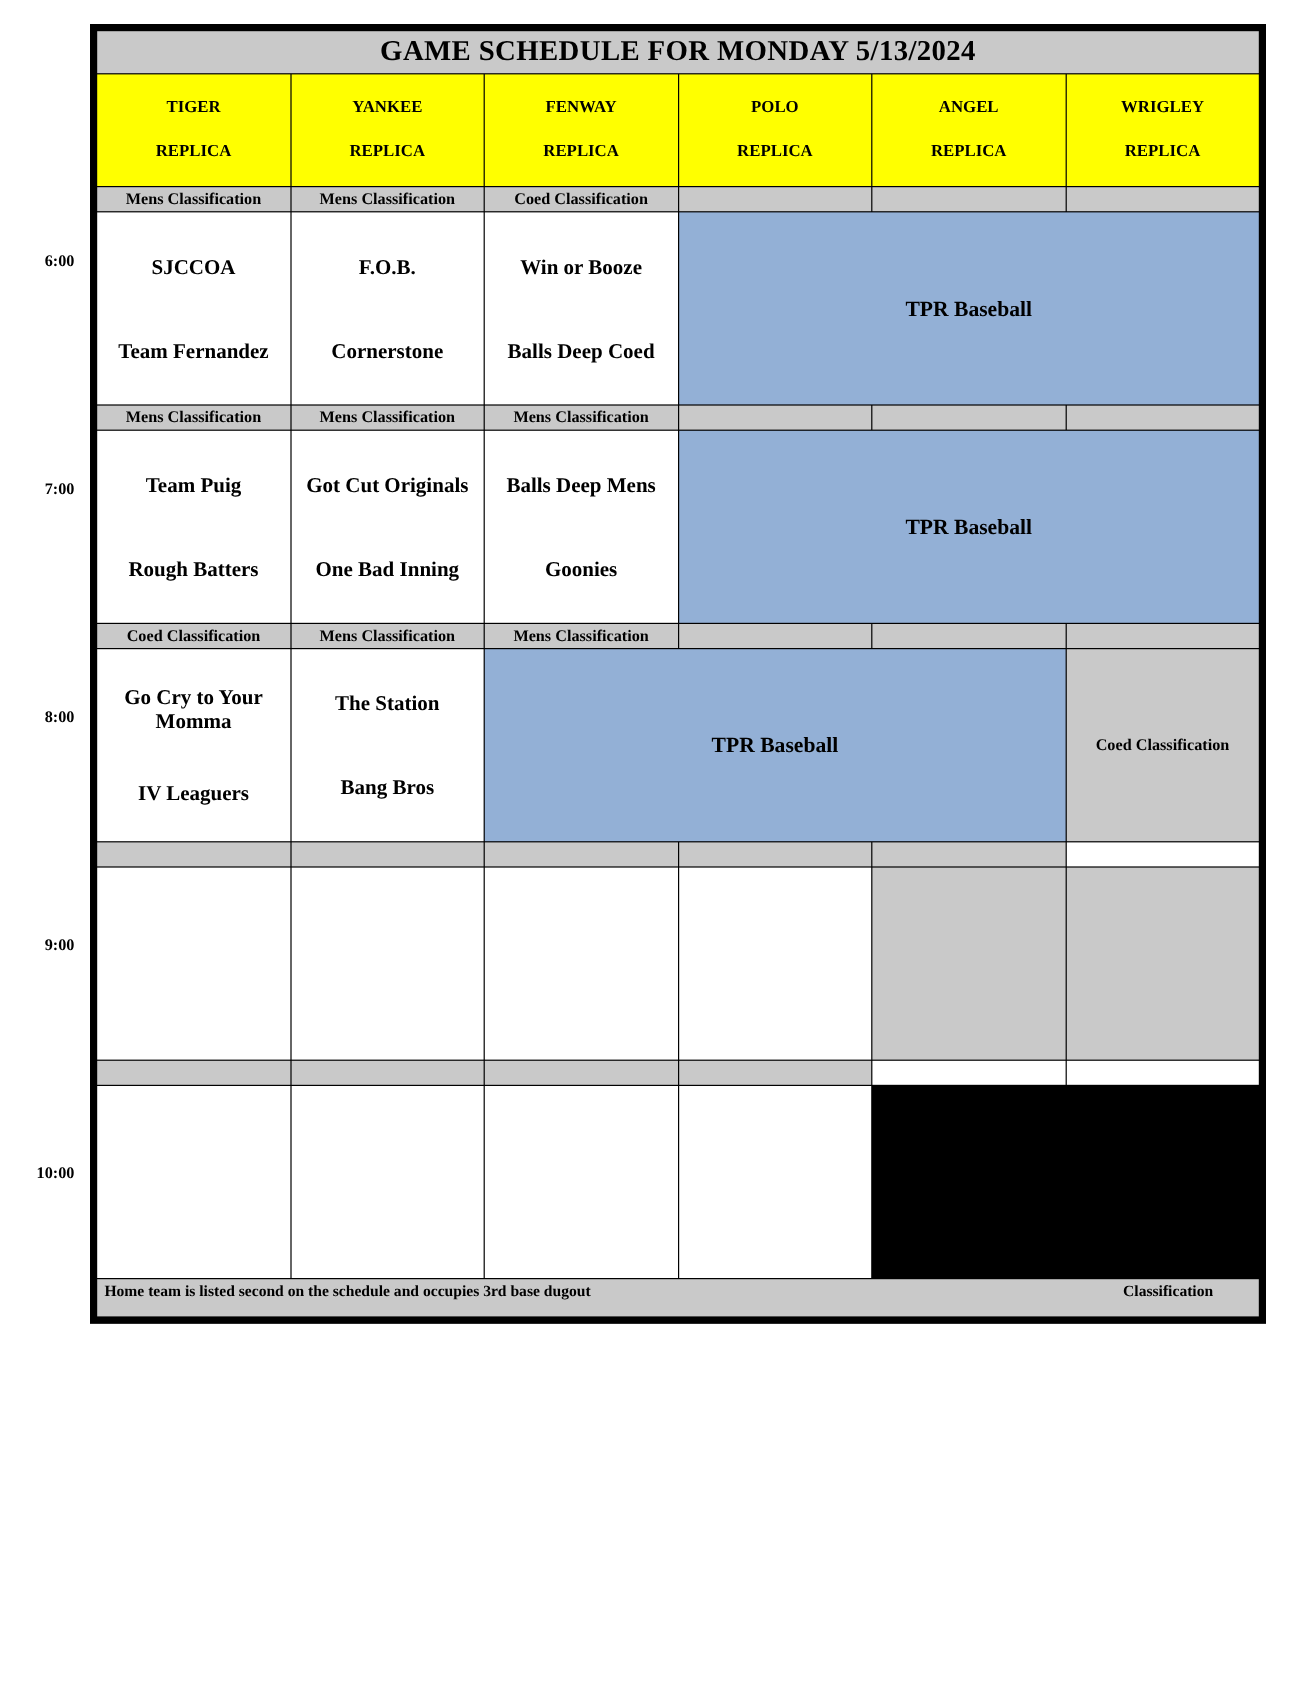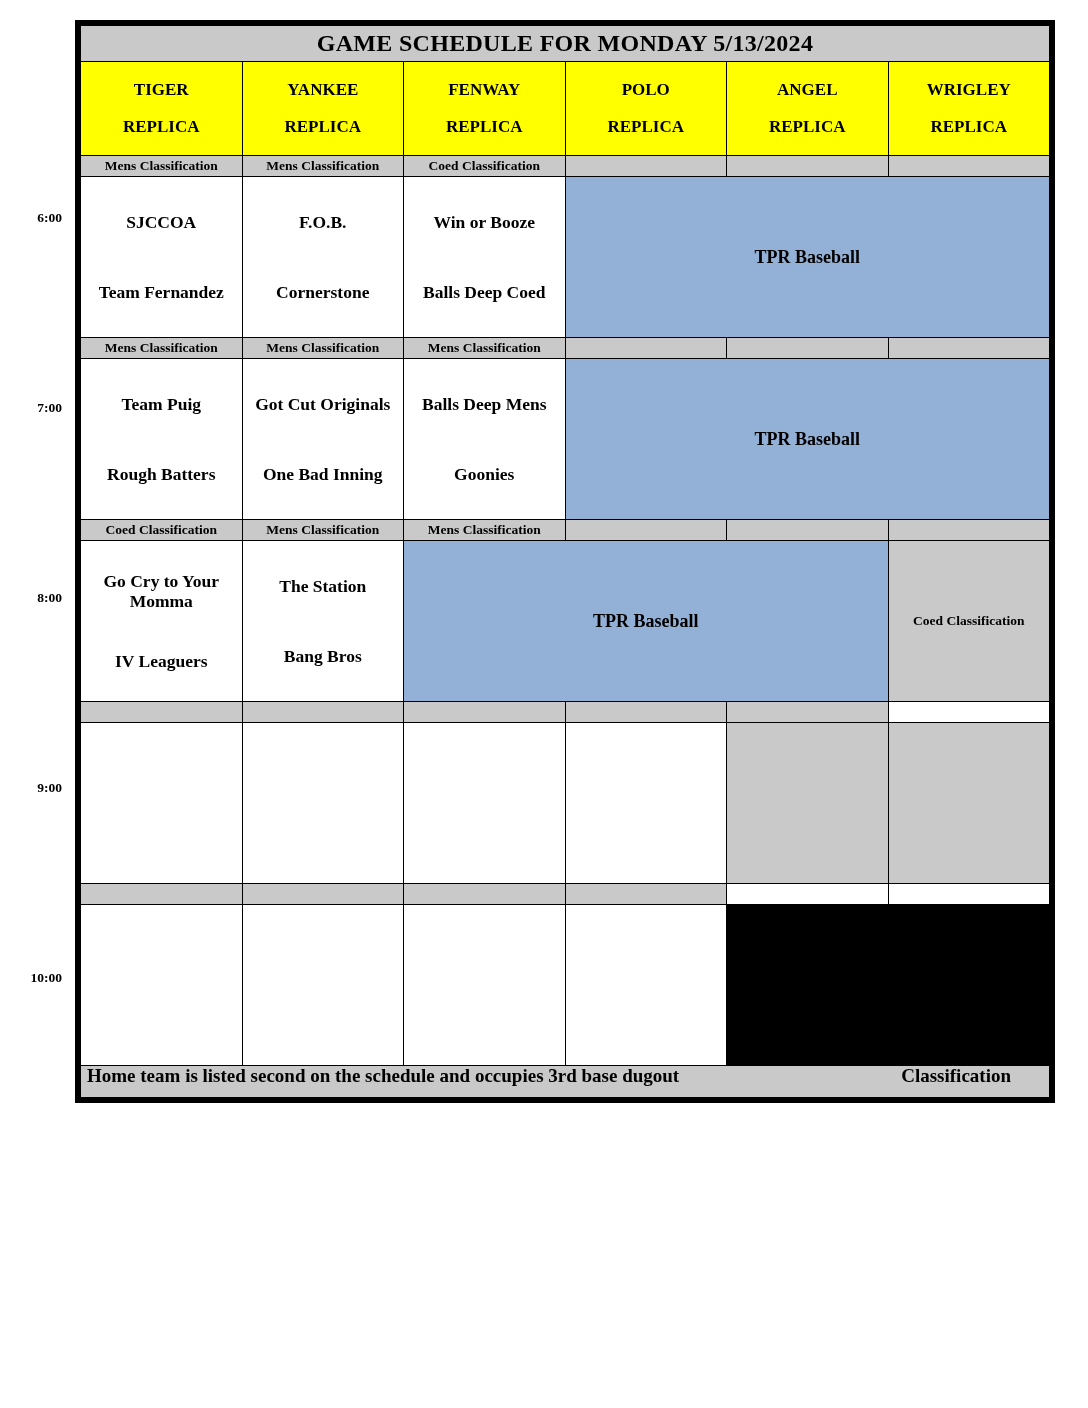--- a/index.html
+++ b/index.html
@@ -19,40 +19,40 @@
   }
   .cell { background:#fff; overflow:hidden; }
   .c-title {
     grid-column:1/-1; background:#c9c9c9;
     display:flex; align-items:center; justify-content:center;
     font-size:24px; letter-spacing:.3px;
   }
   .c-field {
     background:#ffff00;
     display:flex; flex-direction:column; align-items:center; justify-content:space-evenly;
-    font-size:17px; text-align:center;
+    font-size:14px; text-align:center;
   }
   .c-class {
     background:#c9c9c9;
     display:flex; align-items:center; justify-content:center;
     font-size:13.5px;
   }
   .c-game {
     display:flex; flex-direction:column; align-items:center; justify-content:space-around;
     font-size:17.5px; text-align:center; padding:10px 4px; line-height:1.15;
   }
   .c-merge {
     grid-column:span 3; background:#93b0d6;
     display:flex; align-items:center; justify-content:center;
     font-size:18px;
   }
   .c-foot {
     grid-column:1/-1; background:#c9c9c9;
     display:flex; align-items:center; justify-content:space-between;
-    font-size:19px; padding:0 38px 12px 6px;
+    font-size:13px; padding:0 38px 12px 6px;
   }
   .time-col { position:absolute; left:0; top:0; width:62px; height:100%; }
   .time { position:absolute; width:62px; text-align:right; font-size:13.5px; line-height:16px; }
 </style>
 </head>
 <body>
 
 <div class="time-col">
   <div class="time" style="top:210px">6:00</div>
   <div class="time" style="top:400px">7:00</div>

